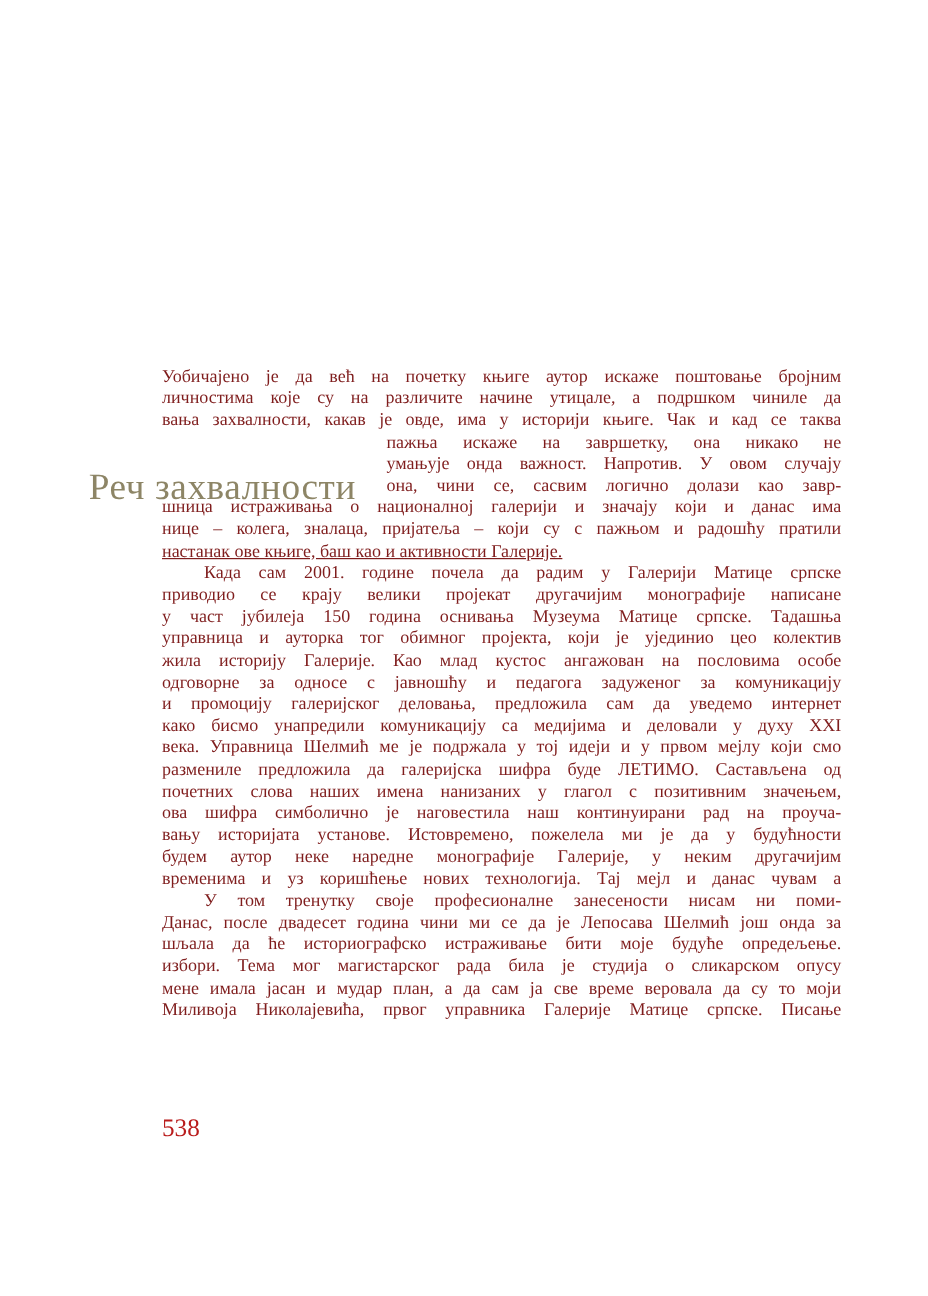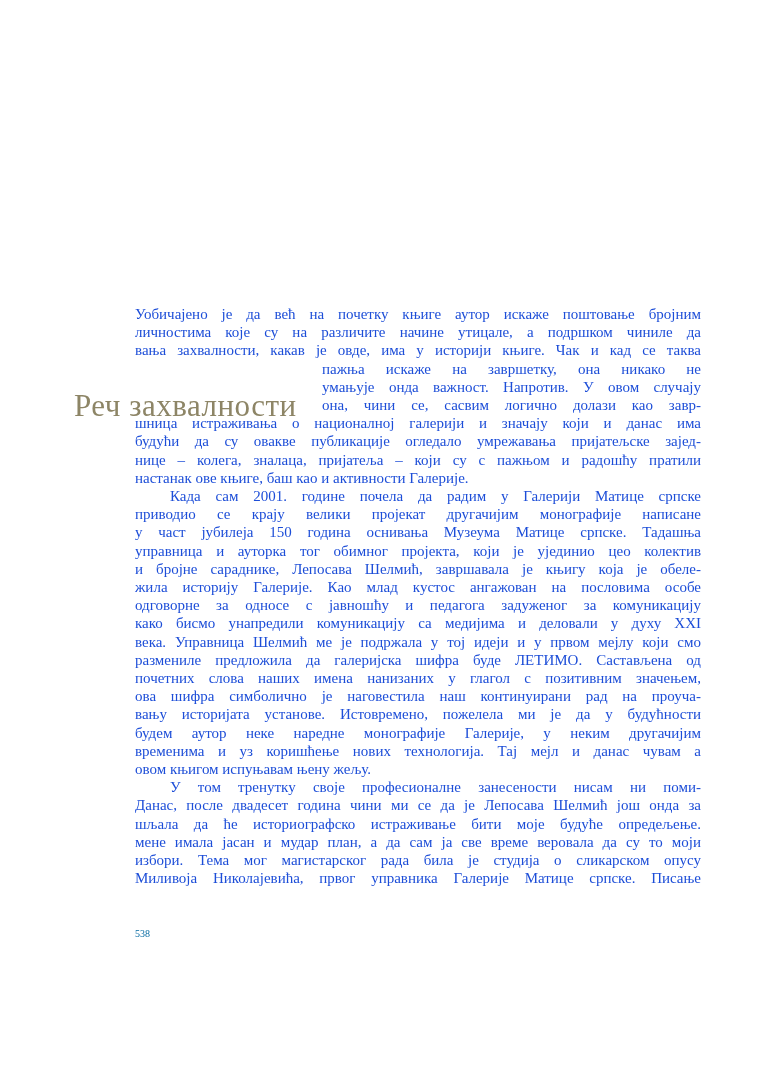--- a/index.html
+++ b/index.html
@@ -28,85 +28,83 @@
     color: #8d8566;
     white-space: nowrap;
   }
   .text-col {
     position: absolute;
     left: 135px;
     top: 305px;
     width: 566px;
     font-size: 15px;
     line-height: 18.2px;
-    color: #1d4ed8;
+    color: #7f1d1d;
   }
   .para { margin: 0; padding: 0; }
   .line {
     text-align: justify;
     text-align-last: justify;
   }
   .line.wrap { margin-left: 187px; }
   .line.indent { text-indent: 35px; }
-  .line.last { text-align-last: left; }
+  .line.last { text-align-last: left; text-decoration: underline; }
   .page-number {
     position: absolute;
     left: 135px;
     top: 928px;
-    font-size: 10px;
-    color: #0369a1;
+    font-size: 21px;
+    color: #b91c1c;
   }
 </style>
 </head>
 <body>
 
 <div class="page">
 
   <h1 class="chapter-heading">Реч захвалности</h1>
 
   <div class="text-col">
 
     <div class="para">
       <div class="line">Уобичајено је да већ на почетку књиге аутор искаже поштовање бројним</div>
       <div class="line">личностима које су на различите начине утицале, а подршком чиниле да</div>
       <div class="line">вања захвалности, какав је овде, има у историји књиге. Чак и кад се таква</div>
       <div class="line wrap">пажња искаже на завршетку, она никако не</div>
       <div class="line wrap">умањује онда важност. Напротив. У овом случају</div>
       <div class="line wrap">она, чини се, сасвим логично долази као завр-</div>
       <div class="line">шница истраживања о националној галерији и значају који и данас има</div>
-      <div class="line">будући да су овакве публикације огледало умрежавања пријатељске зајед-</div>
       <div class="line">нице – колега, зналаца, пријатеља – који су с пажњом и радошћу пратили</div>
       <div class="line last">настанак ове књиге, баш као и активности Галерије.</div>
     </div>
 
     <div class="para">
       <div class="line indent">Када сам 2001. године почела да радим у Галерији Матице српске</div>
       <div class="line">приводио се крају велики пројекат другачијим монографије написане</div>
       <div class="line">у част јубилеја 150 година оснивања Музеума Матице српске. Тадашња</div>
       <div class="line">управница и ауторка тог обимног пројекта, који је ујединио цео колектив</div>
-      <div class="line">и бројне сараднике, Лепосава Шелмић, завршавала је књигу која је обеле-</div>
       <div class="line">жила историју Галерије. Као млад кустос ангажован на пословима особе</div>
       <div class="line">одговорне за односе с јавношћу и педагога задуженог за комуникацију</div>
+      <div class="line">и промоцију галеријског деловања, предложила сам да уведемо интернет</div>
       <div class="line">како бисмо унапредили комуникацију са медијима и деловали у духу XXI</div>
       <div class="line">века. Управница Шелмић ме је подржала у тој идеји и у првом мејлу који смо</div>
       <div class="line">размениле предложила да галеријска шифра буде ЛЕТИМО. Састављена од</div>
       <div class="line">почетних слова наших имена нанизаних у глагол с позитивним значењем,</div>
       <div class="line">ова шифра симболично је наговестила наш континуирани рад на проуча-</div>
       <div class="line">вању историјата установе. Истовремено, пожелела ми је да у будућности</div>
       <div class="line">будем аутор неке наредне монографије Галерије, у неким другачијим</div>
       <div class="line">временима и уз коришћење нових технологија. Тај мејл и данас чувам а</div>
-      <div class="line last">овом књигом испуњавам њену жељу.</div>
     </div>
 
     <div class="para">
       <div class="line indent">У том тренутку своје професионалне занесености нисам ни поми-</div>
       <div class="line">Данас, после двадесет година чини ми се да је Лепосава Шелмић још онда за</div>
       <div class="line">шљала да ће историографско истраживање бити моје будуће опредељење.</div>
+      <div class="line">избори. Тема мог магистарског рада била је студија о сликарском опусу</div>
       <div class="line">мене имала јасан и мудар план, а да сам ја све време веровала да су то моји</div>
-      <div class="line">избори. Тема мог магистарског рада била је студија о сликарском опусу</div>
       <div class="line">Миливоја Николајевића, првог управника Галерије Матице српске. Писање</div>
     </div>
 
   </div>
 
   <div class="page-number">538</div>
 
 </div>
 
 </body></html>

